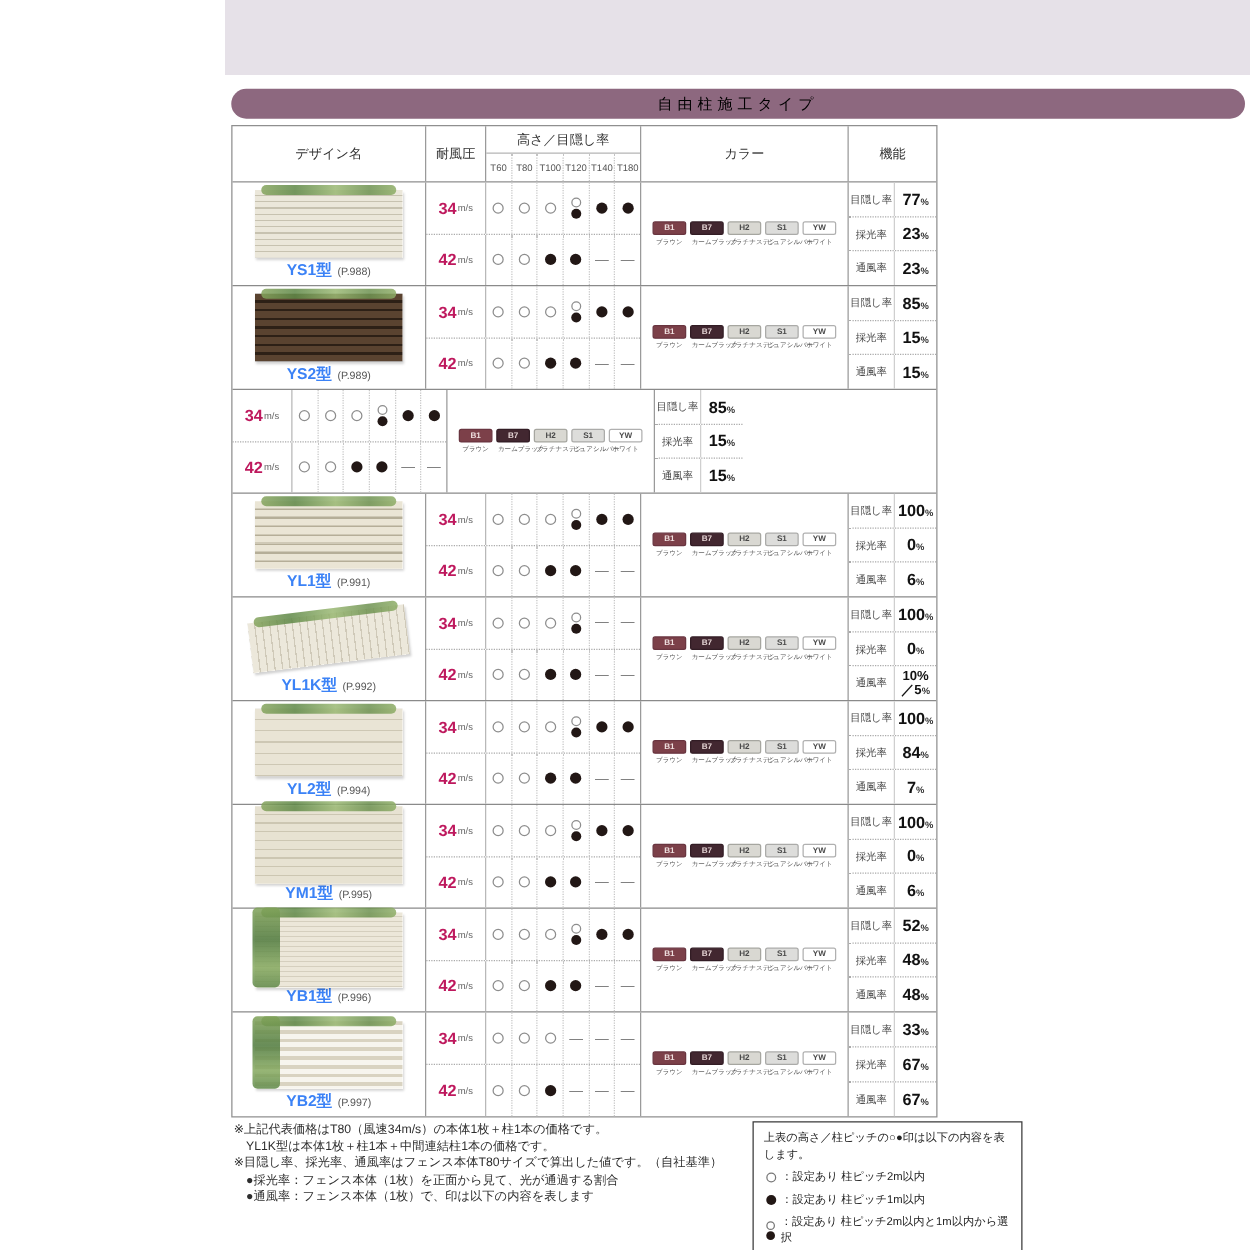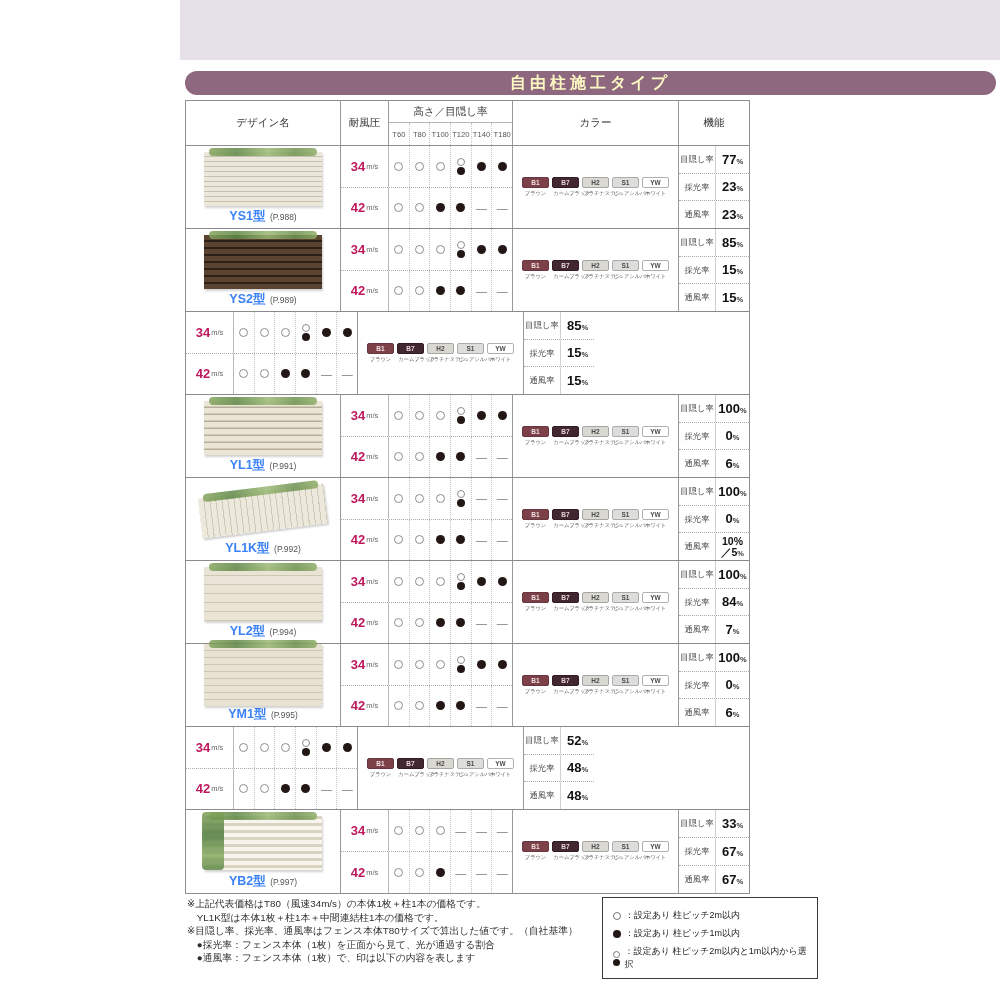--- a/index.html
+++ b/index.html
@@ -4,21 +4,21 @@
 <style>
   * { margin:0; padding:0; box-sizing:border-box; }
   html,body { background:#fff; }
   body { font-family:"Liberation Sans","DejaVu Sans",sans-serif; }
   .canvas { position:relative; width:1000px; height:1000px; background:#fff; overflow:hidden; }
 
   .top-band { position:absolute; left:180px; top:0; width:820px; height:60px; background:#e6e1e8; }
 
   .title-pill { position:absolute; left:185px; top:71px; width:811px; height:24px;
     background:#8d687f; border-radius:12px; display:flex; align-items:center; justify-content:center; }
-  .title-pill span { color:#fef9c3; font-weight:bold; font-size:16px; letter-spacing:4px; }
+  .title-pill span { color:#000000; font-weight:normal; font-size:12px; letter-spacing:4px; }
 
   .ftable { position:absolute; left:185px; top:100px; width:565px; border:1px solid #8f8f8f; background:#fff; }
 
   
   .thead { display:flex; height:45px; border-bottom:1px solid #8f8f8f; font-size:10.5px; color:#333; }
   .h-design { width:155px; border-right:1px solid #9a9a9a; display:flex; align-items:center; justify-content:center; }
   .h-wind { width:48px; border-right:1px solid #9a9a9a; display:flex; align-items:center; justify-content:center; }
   .h-pitch-group { width:124px; border-right:1px solid #9a9a9a; display:flex; flex-direction:column; }
   .h-pitch-top { height:22px; border-bottom:1px solid #b5b5b5; display:flex; align-items:center; justify-content:center; }
   .h-pitch-bottom { flex:1; display:flex; }
@@ -798,20 +798,29 @@
               <div class="func-value">0<span class="unit">%</span></div>
             </div>
             <div class="func-row">
               <div class="func-label">通風率</div>
               <div class="func-value">6<span class="unit">%</span></div>
             </div>
           </div>
     </div>
 
     <div class="product-row">
+      <div class="design-cell">
+        <div class="fence-wrap">
+          <div class="fence fence-yb1 green-left"></div>
+        </div>
+        <div class="name-line">
+          <span class="design-name">YB1型</span>
+          <span class="design-page"> (P.996)</span>
+        </div>
+      </div>
       <div class="wind-pitch">
         <div class="wind-row">
           <div class="wind-cell">
             <span class="wind-num">34</span>
             <span class="wind-unit">m/s</span>
           </div>
           <div class="dots">
                 <div class="dot-cell">
                   <span class="c open"></span>
                 </div>
@@ -988,20 +997,21 @@
 
   <div class="notes">
     <div>※上記代表価格はT80（風速34m/s）の本体1枚＋柱1本の価格です。</div>
     <div>　YL1K型は本体1枚＋柱1本＋中間連結柱1本の価格です。</div>
     <div>※目隠し率、採光率、通風率はフェンス本体T80サイズで算出した値です。（自社基準）</div>
     <div>　●採光率：フェンス本体（1枚）を正面から見て、光が通過する割合</div>
     <div>　●通風率：フェンス本体（1枚）で、印は以下の内容を表します</div>
   </div>
 
   <div class="legend-box">
+    <div class="legend-title">上表の高さ／柱ピッチの○●印は以下の内容を表します。</div>
     <div class="legend-item">
       <span class="leg-sym">
           <span class="leg-c open"></span>
         </span>
       <span>：設定あり 柱ピッチ2m以内</span>
     </div>
     <div class="legend-item">
       <span class="leg-sym">
           <span class="leg-c fill"></span>
         </span>

